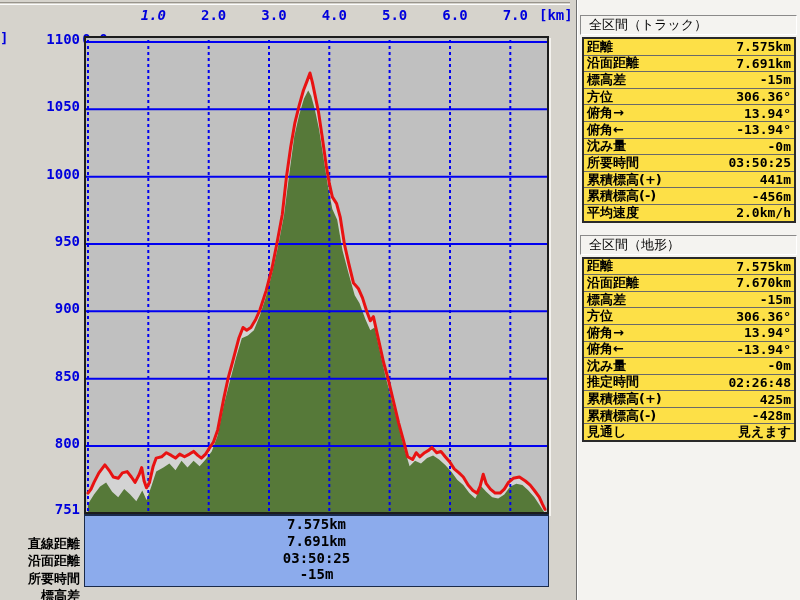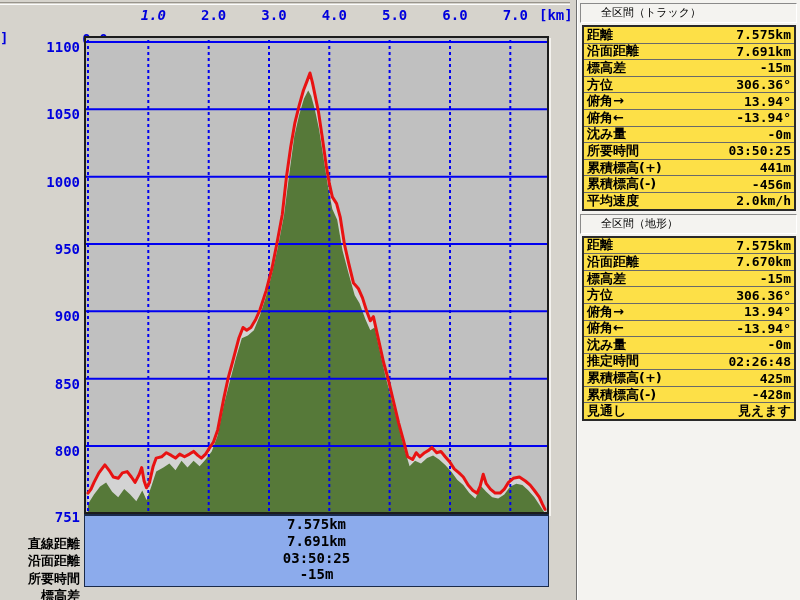--- a/index.html
+++ b/index.html
@@ -5,42 +5,42 @@
   html,body{margin:0;padding:0;}
   body{font-family:"DejaVu Sans Mono","Liberation Mono",monospace;}
   #root{position:relative;width:800px;height:600px;background:#d6d3cc;overflow:hidden;}
   #top-groove{position:absolute;left:0;top:2px;width:570px;height:1px;border-top:1px solid #98948c;border-bottom:1px solid #fcfcfc;}
 
   
   #left-area{position:absolute;left:0;top:0;width:570px;height:600px;}
   .xlabels{position:absolute;left:0;top:7px;width:570px;height:18px;}
   .xlabels span{position:absolute;transform:translateX(-50%);color:#0000dd;font-weight:bold;font-size:14px;white-space:nowrap;}
   .xlabels .xunit{transform:none;}
-  .ylabels{position:absolute;left:0;top:8px;width:80px;height:520px;}
+  .ylabels{position:absolute;left:0;top:0;width:80px;height:520px;}
   .ylabels span{position:absolute;width:80px;text-align:right;color:#0000dd;font-weight:bold;font-size:14px;line-height:17px;}
   #y-axis-unit{position:absolute;left:0;top:30px;color:#0000dd;font-weight:bold;font-size:14px;}
 
   #chart-frame{position:absolute;left:84px;top:36px;width:461px;height:474px;
     border:2px solid #1c1c1c;background:#c0c0c0;box-shadow:2px 2px 0 #f4f2ee;}
   #plot-svg{display:block;}
 
   
   #summary-labels{position:absolute;left:0;top:515px;width:80px;margin-top:20px;}
   #summary-labels div{height:17.3px;line-height:17.3px;text-align:right;font-weight:bold;font-size:13px;color:#000;
     font-family:"DejaVu Sans","Liberation Sans",sans-serif;}
   #summary-box{position:absolute;left:84px;top:514px;width:463px;height:70px;background:#8cabec;
     border:1px solid #1a2a4a;border-top:2px solid #1a2a4a;}
   #summary-box div{height:16.8px;line-height:16.8px;text-align:center;font-weight:bold;font-size:14px;color:#000;}
 
   
   #splitter{position:absolute;left:570px;top:0;width:6px;height:600px;background:#d6d3cc;border-right:1px solid #6f6f6f;}
 
   
   #right-panel{position:absolute;left:577px;top:0;width:223px;height:600px;background:#f4f3f0;border-left:1px solid #fff;padding-top:3px;box-sizing:border-box;}
-  .section-header{margin:0 3px 2px 2px;height:18px;line-height:18px;padding-left:20px;font-size:11px;color:#000;
+  .section-header{margin:12px 3px 2px 2px;height:18px;line-height:18px;padding-left:8px;font-size:13px;color:#000;
     border:1px solid;border-color:#8a8a8a #ffffff #ffffff #8a8a8a;
     font-family:"DejaVu Sans","Liberation Sans",sans-serif;}
   .stat-table{margin:1px 4px 3px 4px;border:2px solid #2a2a2a;background:#fde047;}
   .stat-row{display:flex;justify-content:space-between;align-items:center;height:15.6px;padding:0 3px;
     border-top:1px solid #6a6a6a;}
   .stat-row:first-child{border-top:none;}
   .stat-label{font-weight:bold;font-size:13px;color:#000;white-space:nowrap;
     font-family:"DejaVu Sans","Liberation Sans",sans-serif;}
   .stat-value{font-weight:bold;font-size:13px;color:#000;white-space:nowrap;}
 </style>

